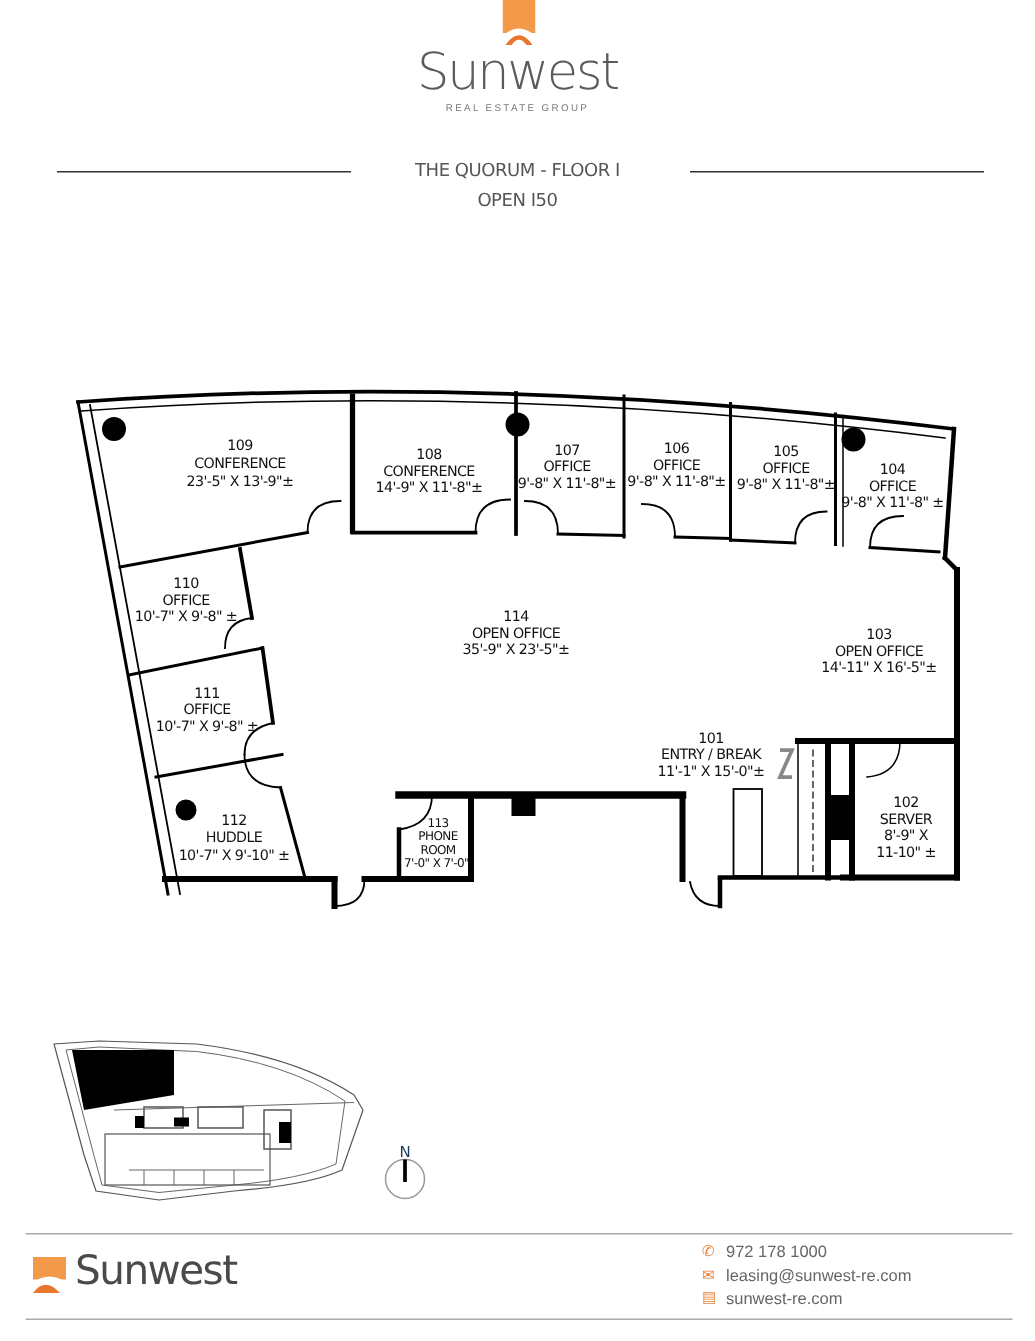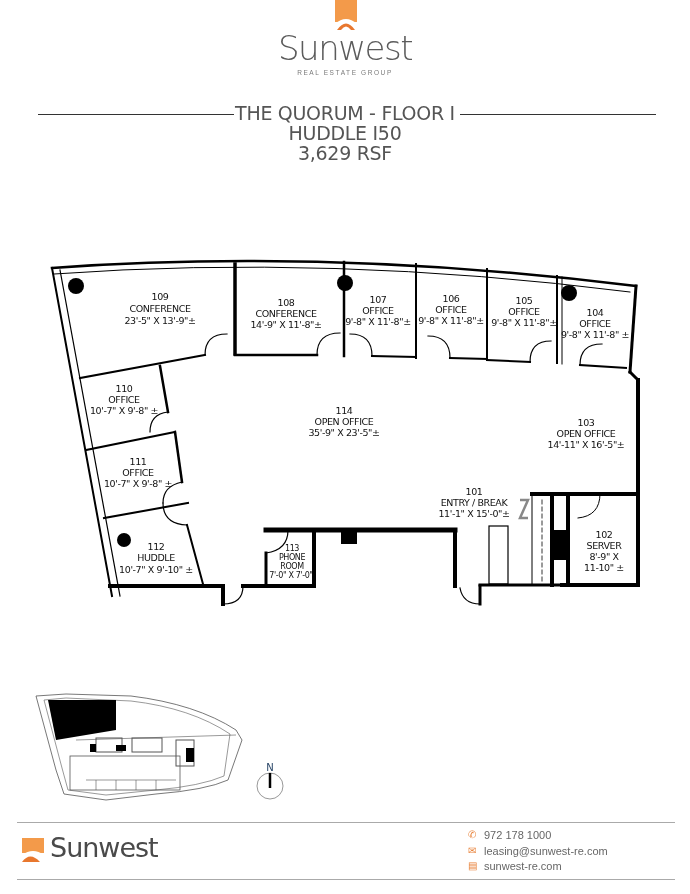--- a/index.html
+++ b/index.html
@@ -2,21 +2,21 @@
 <html><head>
   <meta charset="utf-8">
   <style>
     html, body { margin: 0; padding: 0; background: #ffffff; }
     body { width: 690px; height: 894px; position: relative; overflow: hidden; font-family: "Liberation Sans", sans-serif; }
     .abs { position: absolute; }
     .logo-mark { position: absolute; left: 335px; top: 0; width: 22px; height: 30px; }
     .logo-word { position: absolute; left: 270px; top: 30px; width: 150px; text-align: center; font-family: "DejaVu Sans", sans-serif; font-size: 34px; color: #5b5b5b; letter-spacing: -1.5px; font-weight: 300; line-height: 36px; }
     .logo-sub { position: absolute; left: 270px; top: 69px; width: 150px; text-align: center; font-size: 6.5px; letter-spacing: 1.6px; color: #7a7a7a; }
     .title-line { position: absolute; height: 1px; background: #333; top: 114px; }
-    .title-block { position: absolute; left: 195px; top: 103px; width: 300px; text-align: center; color: #555; font-family: "DejaVu Sans", sans-serif; font-size: 19px; line-height: 20px; letter-spacing: -0.3px; }
+    .title-block { position: absolute; left: 195px; top: 103px; width: 300px; text-align: center; color: #555; font-family: "DejaVu Sans", sans-serif; font-size: 12px; line-height: 20px; letter-spacing: -0.3px; }
     .plan { position: absolute; left: 0; top: 0; }
     .room-label { font-family: "DejaVu Sans", sans-serif; font-size: 9.5px; fill: #111; text-anchor: middle; letter-spacing: -0.4px; }
     .room-label-sm { font-family: "DejaVu Sans", sans-serif; font-size: 8px; fill: #111; text-anchor: middle; letter-spacing: -0.4px; }
     .footer-line { position: absolute; left: 17px; width: 658px; height: 1px; background: #aaa; }
     .foot-logo-word { position: absolute; left: 50px; top: 832px; font-family: "DejaVu Sans", sans-serif; font-size: 27px; color: #4a4a4a; letter-spacing: -1px; }
     .contact { position: absolute; left: 468px; font-size: 11px; color: #666; display: flex; align-items: center; gap: 6px; }
     .contact .ic { width: 10px; height: 10px; display: inline-block; color: #e8823a; font-size: 10px; line-height: 10px; }
   </style>
 </head>
 <body>
@@ -29,22 +29,21 @@
     <path d="M6 30 Q11 23 16 30 Z" fill="#ffffff"></path>
   </svg>
   <div class="logo-word">Sunwest</div>
   <div class="logo-sub">REAL ESTATE GROUP</div>
 </div>
 
 <div class="title-line" style="left:38px; width:196px;"></div>
 <div class="title-line" style="left:460px; width:196px;"></div>
 <div class="title-block">
   <div>THE QUORUM - FLOOR I</div>
-  <div>HUDDLE I50</div>
-  <div>3,629 RSF</div>
+  <div>OPEN I50</div>
 </div>
 
 <svg class="plan" width="690" height="894" viewBox="0 0 690 894">
   <g fill="none" stroke="#000" stroke-linecap="square">
 
     <path d="M52 268 Q330 248 636 286" stroke-width="2.5"></path>
     <path d="M54 274 Q330 254 630 292" stroke-width="1"></path>
 
     <line x1="52" y1="268" x2="112" y2="596" stroke-width="2"></line>
     <line x1="60" y1="270" x2="120" y2="596" stroke-width="1.2"></line>

